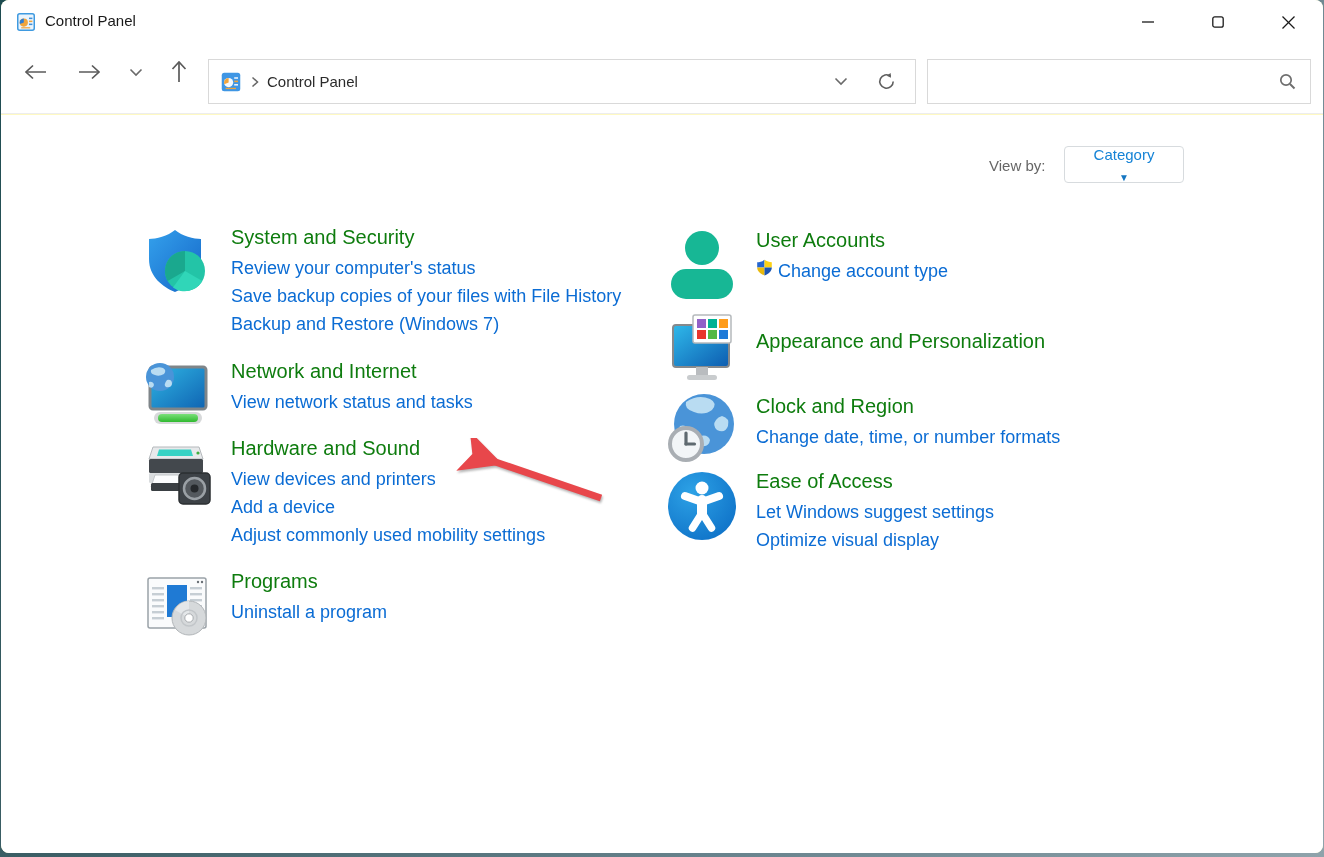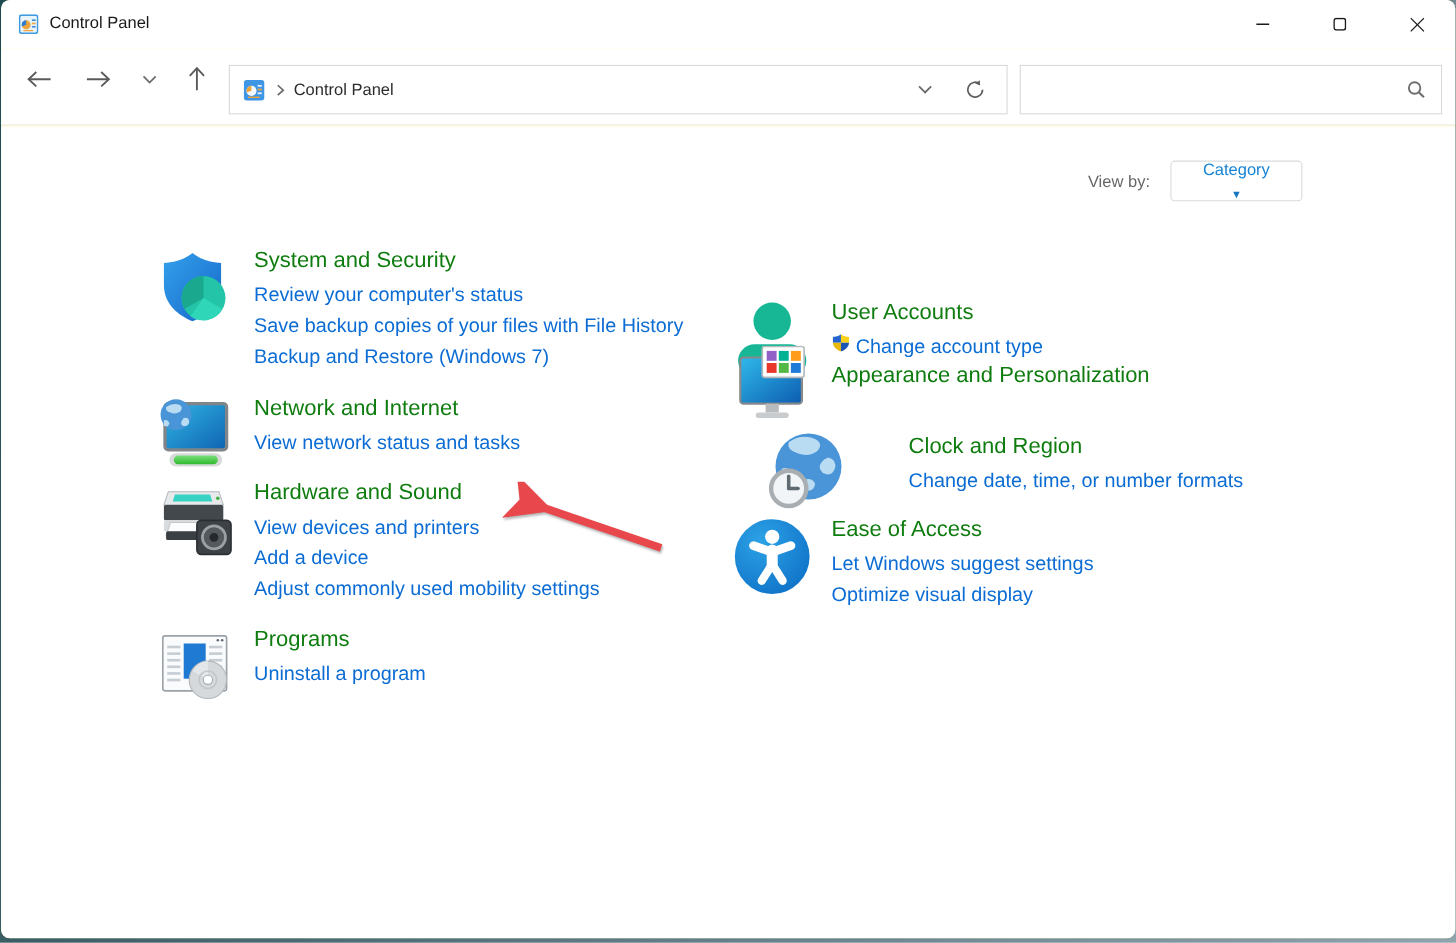--- a/index.html
+++ b/index.html
@@ -58,23 +58,23 @@
   .cat h2 { font-size:20px; font-weight:400; color:#0e7c0e; cursor:pointer; white-space:nowrap; }
   .cat .links { margin-top:5px; }
   .cat .links a { display:table; font-size:18px; line-height:28px; color:#0b6cd4; text-decoration:none; cursor:pointer; white-space:nowrap; }
   .cat .shield-row { display:flex; align-items:flex-start; gap:5px; }
   .cat .shield-row svg { margin-top:2px; }
   
   .cat.sys    { left:140px; top:111px; }
   .cat.net    { left:140px; top:245px; }
   .cat.hw     { left:140px; top:322px; }
   .cat.prog   { left:140px; top:455px; }
-  .cat.user   { left:665px; top:112px;margin-top:44px; }
+  .cat.user   { left:665px; top:112px; }
   .cat.appear { left:665px; top:199px; }
-  .cat.clock  { left:696px; top:277px;gap:39px; }
+  .cat.clock  { left:665px; top:277px; }
   .cat.ease   { left:665px; top:355px; }
   .cat.appear h2 { margin-top:16px; }
   .cat.user h2 { margin-top:2px; }
   .cat.clock h2 { margin-top:3px; }
   .annot-arrow { position:absolute; left:448px; top:323px; pointer-events:none; }
 </style>
 </head>
 <body>
 
 <div class="window">

